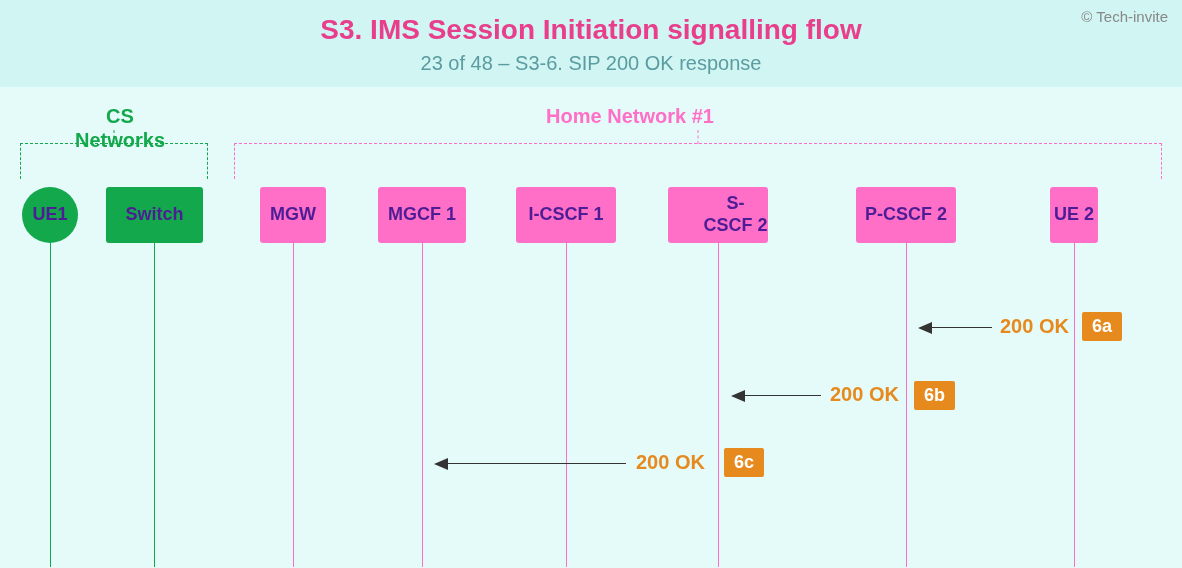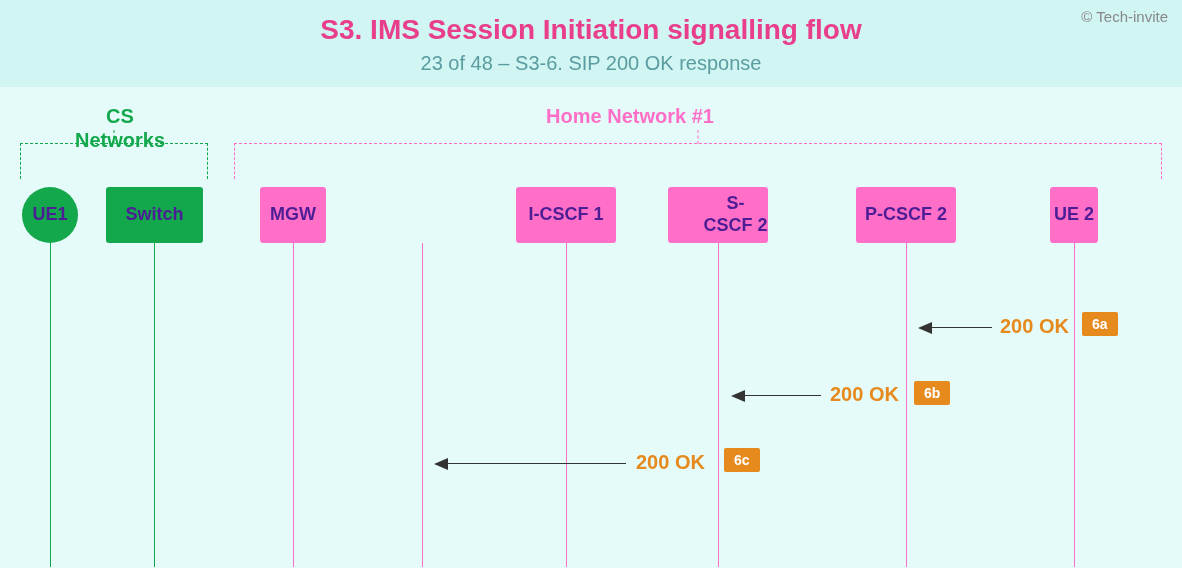--- a/index.html
+++ b/index.html
@@ -121,21 +121,21 @@
     position: absolute;
     color: #e68a1e;
     font-size: 20px;
     font-weight: 700;
     white-space: nowrap;
   }
   .step-tag {
     position: absolute;
     background: #e68a1e;
     color: #fff;
-    font-size: 14px;
+    font-size: 18px;
     font-weight: 700;
     padding: 4px 10px;
     border-radius: 2px;
   }
 </style>
 </head>
 <body>
 
 <div class="header">
   <div class="title">S3. IMS Session Initiation signalling flow</div>
@@ -157,20 +157,24 @@
     </div>
 
   <div class="node circle" style="left:22px;">
     <span>UE1</span>
   </div>
   <div class="node rect green" style="left:106px;width:97px;">
     <span>Switch</span>
   </div>
   <div class="node rect pink" style="left:260px;width:66px;">
     <span>MGW</span>
+  </div>
+  <div class="node rect pink" style="left:378px;width:88px;">
+    <span>MGCF
+1</span>
   </div>
   <div class="node rect pink" style="left:516px;width:100px;">
     <span>I-CSCF
 1</span>
   </div>
   <div class="node rect pink" style="left:668px;width:100px;padding-left:35px;">
     <span>S-CSCF
 2</span>
   </div>
   <div class="node rect pink" style="left:856px;width:100px;">

